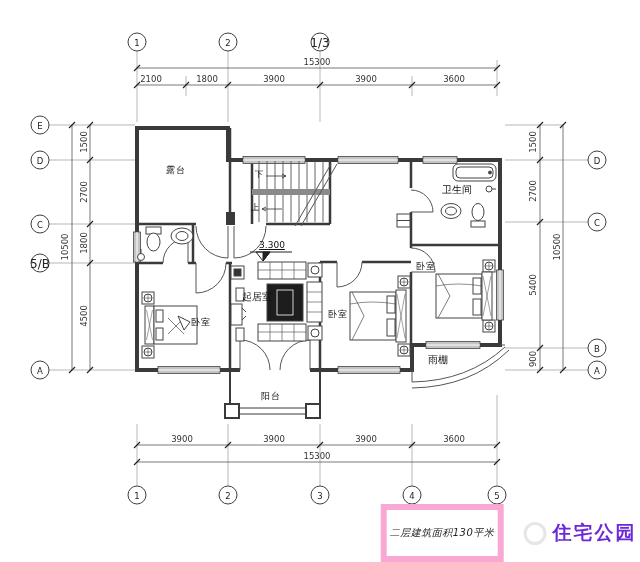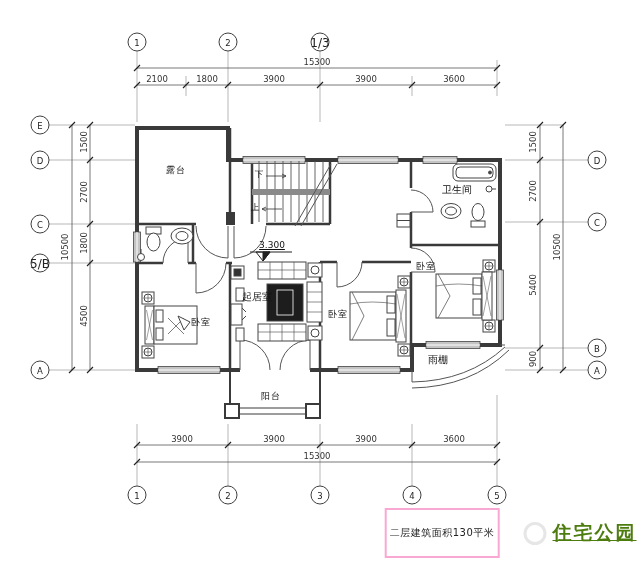--- a/index.html
+++ b/index.html
@@ -10,22 +10,22 @@
           display:flex;align-items:center;justify-content:center;font-size:8.5px;color:#222;}
   .bubble.small{font-size:12px;letter-spacing:0;}
   .dim{font-size:8.5px;color:#333;}
   .dimv{transform:translate(-50%,-50%) rotate(-90deg);}
   .room{font-size:9px;color:#111;letter-spacing:1px;}
   .room.tiny{font-size:10px;letter-spacing:0;}
   .stairlbl{font-size:8.5px;color:#111;}
   .lvl{font-size:9px;color:#111;text-decoration:underline;}
   .title-main{font-size:21px;font-weight:bold;color:#111;letter-spacing:5px;
               border-bottom:2px solid #111;padding-bottom:3px;}
-  .area-box{font-size:10px;color:#222;border:2px solid #f9a8d4;padding:16px 3px;letter-spacing:0.5px;}
-  .wm{display:flex;align-items:center;gap:6px;color:#4d7c0f;font-size:19px;font-weight:bold;letter-spacing:2px;text-decoration:underline;}
+  .area-box{font-size:10px;color:#222;border:6px solid #f9a8d4;padding:16px 3px;letter-spacing:0.5px;font-style:italic;}
+  .wm{display:flex;align-items:center;gap:6px;color:#6d28d9;font-size:19px;font-weight:bold;letter-spacing:2px;}
   .wm-logo{width:17px;height:17px;border-radius:50%;border:3px solid #e6e6e6;background:#fff;}
   svg{position:absolute;left:0;top:0;}
 </style>
 </head>
 <body>
 
 <div class="canvas">
 
   <svg width="640" height="562" viewBox="0 0 640 562">
 
@@ -238,21 +238,21 @@
   <div class="abs bubble" style="left:40px;top:224px">C</div>
   <div class="abs bubble small" style="left:40px;top:263px">5/B</div>
   <div class="abs bubble" style="left:40px;top:370px">A</div>
 
   <div class="abs bubble" style="left:597px;top:160px">D</div>
   <div class="abs bubble" style="left:597px;top:222px">C</div>
   <div class="abs bubble" style="left:597px;top:348px">B</div>
   <div class="abs bubble" style="left:597px;top:370px">A</div>
 
   <div class="abs dim" style="left:317px;top:62px">15300</div>
-  <div class="abs dim" style="left:157px;top:79px">2100</div>
+  <div class="abs dim" style="left:151px;top:79px">2100</div>
   <div class="abs dim" style="left:207px;top:79px">1800</div>
   <div class="abs dim" style="left:274px;top:79px">3900</div>
   <div class="abs dim" style="left:366px;top:79px">3900</div>
   <div class="abs dim" style="left:454px;top:79px">3600</div>
 
   <div class="abs dim" style="left:317px;top:456px">15300</div>
   <div class="abs dim" style="left:182px;top:439px">3900</div>
   <div class="abs dim" style="left:274px;top:439px">3900</div>
   <div class="abs dim" style="left:366px;top:439px">3900</div>
   <div class="abs dim" style="left:454px;top:439px">3600</div>

